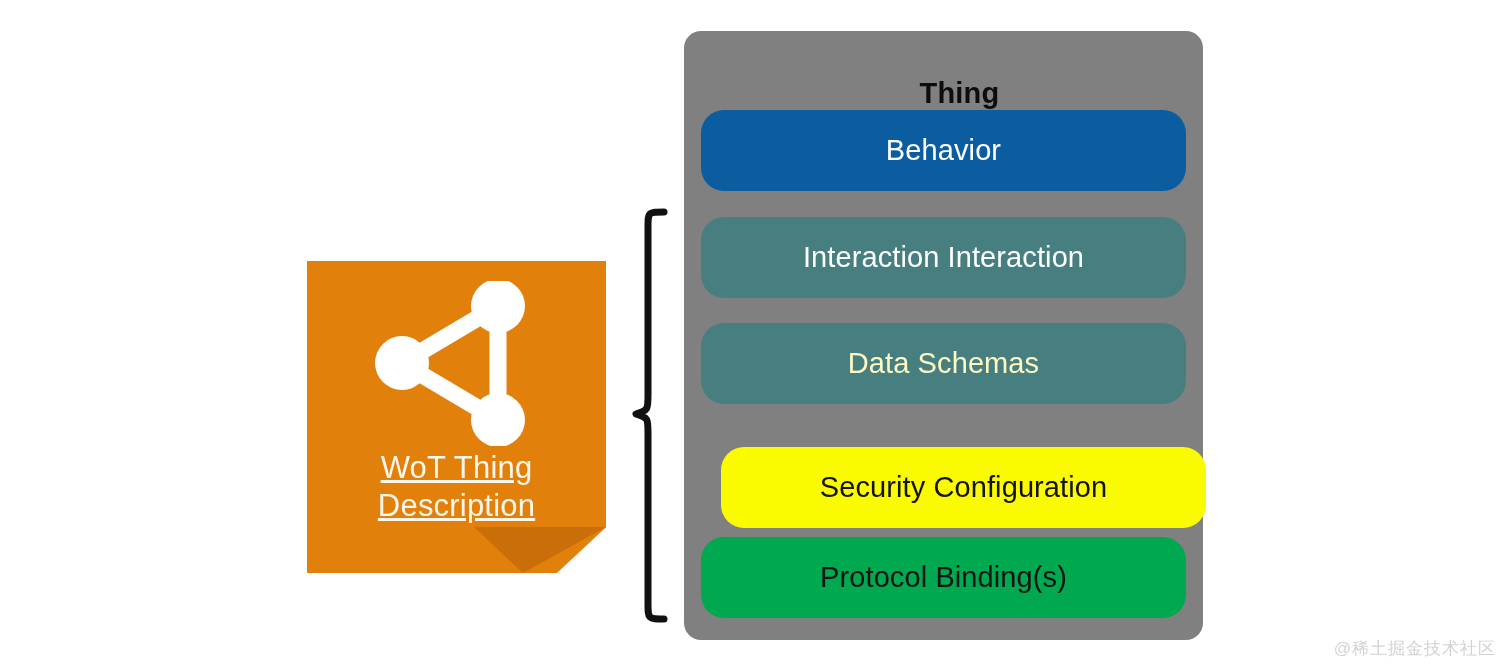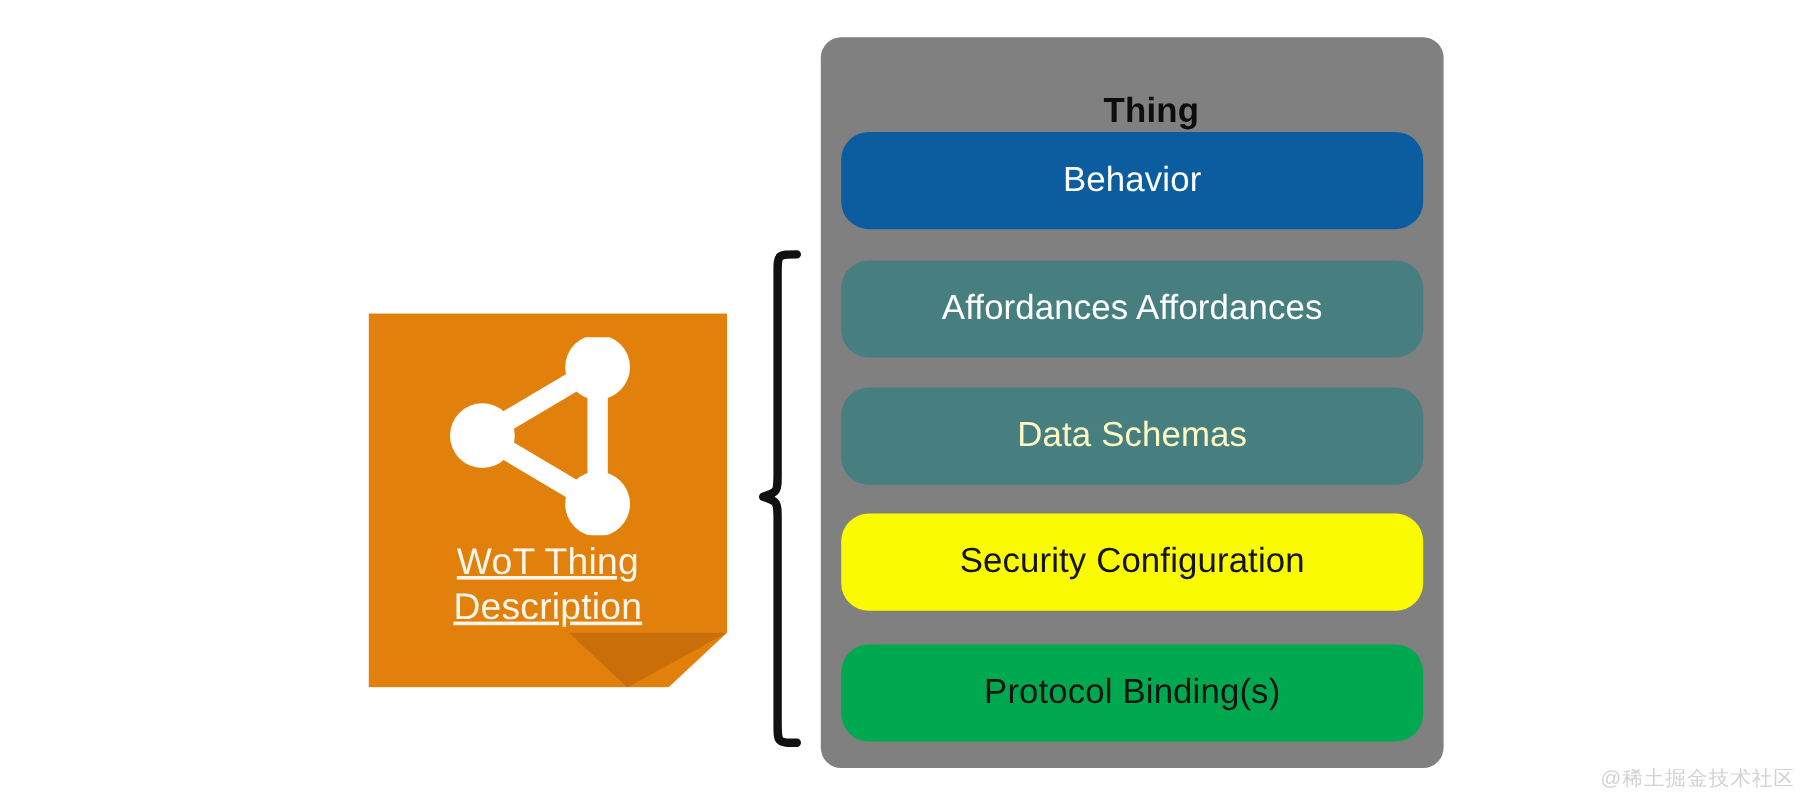--- a/index.html
+++ b/index.html
@@ -103,21 +103,21 @@
     display: flex;
     align-items: center;
     justify-content: center;
     font-size: 29px;
     font-weight: 400;
     letter-spacing: 0.1px;
   }
   #row-0 { top: 79px;  background: #0B5DA0; color: #ffffff; }
   #row-1 { top: 186px; background: #477F80; color: #ffffff; }
   #row-2 { top: 292px; background: #477F80; color: #fef9c3; }
-  #row-3 { top: 397px; background: #FAFA00; color: #141414; }
+  #row-3 { top: 416px; background: #FAFA00; color: #141414; margin-left: 20px; }
   #row-4 { top: 506px; background: #00A94F; color: #141414; }
 
   
   #watermark {
     position: absolute;
     right: 16px;
     bottom: 11px;
     color: #D2D2D2;
     font-size: 17px;
     letter-spacing: 1px;
@@ -159,21 +159,21 @@
   </svg>
 
   <div id="thing-panel">
     <div id="thing-title">Thing</div>
 
     <div class="thing-row" id="row-0">
       <span>Behavior</span>
     </div>
 
     <div class="thing-row" id="row-1">
-      <span>Affordances Affordances</span>
+      <span>Interaction Interaction</span>
     </div>
 
     <div class="thing-row" id="row-2">
       <span>Data Schemas</span>
     </div>
 
     <div class="thing-row" id="row-3">
       <span>Security Configuration</span>
     </div>
 

